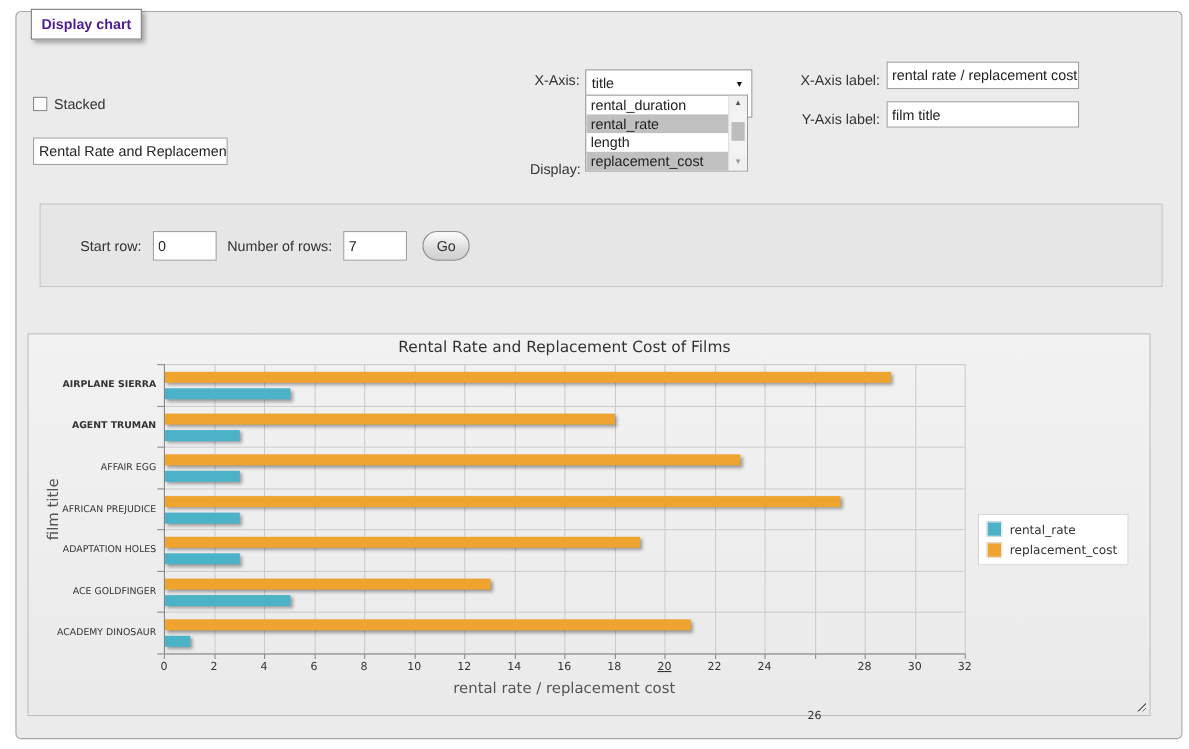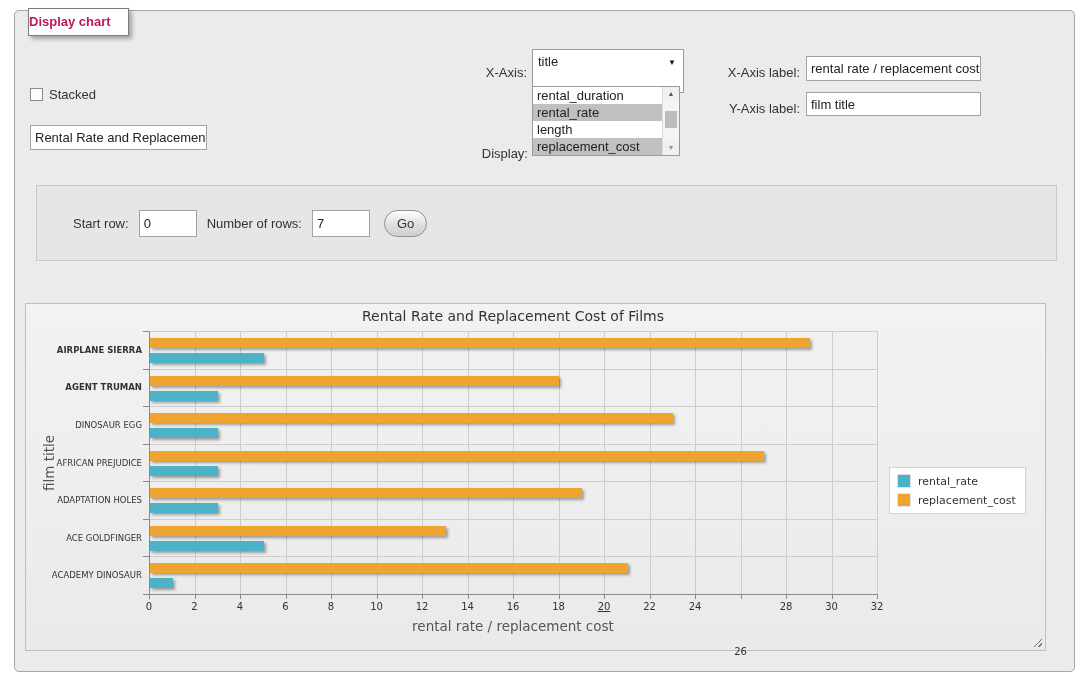--- a/index.html
+++ b/index.html
@@ -2,33 +2,33 @@
 <html><head>
 <meta charset="utf-8">
 <style>
   html,body{margin:0;padding:0;background:#fff;}
   .page{position:relative;width:1081px;height:681px;background:#fff;overflow:hidden;
         font-family:"Liberation Sans",sans-serif;color:#333;}
   .fieldset{position:absolute;left:14px;top:10px;width:1059px;height:660px;
             background:#ebebeb;border:1px solid #a6a6a6;border-radius:5px;}
   .legendbox{position:absolute;left:13px;top:-3px;width:99px;height:26px;background:#fff;
              border:1px solid #7d7d7d;box-shadow:3px 3px 4px rgba(0,0,0,.30);
-             font-size:13px;font-weight:bold;line-height:26px;z-index:5;color:#be185d;}
+             font-size:13px;font-weight:bold;line-height:26px;text-align:center;z-index:5;color:#4c1d95;}
   
   .radiorow{position:absolute;left:17px;top:45px;display:flex;align-items:center;gap:9px;font-size:13px;}
   .radiorow label{display:flex;align-items:center;gap:5px;cursor:default;}
   .radio{width:13px;height:13px;border:1px solid #858585;border-radius:50%;background:#fdfdfd;
          display:inline-flex;align-items:center;justify-content:center;box-sizing:border-box;}
   .radio.checked::after{content:'';width:5px;height:5px;border-radius:50%;background:#3b3b3b;}
   .checkrow{position:absolute;left:15px;top:76px;display:flex;align-items:center;gap:6px;font-size:13px;}
   .checkbox{width:13px;height:13px;border:1px solid #8a8a8a;background:#fdfdfd;box-sizing:border-box;}
   input.txt{position:absolute;border:1px solid #a2a2a2;background:#fff;font-family:"Liberation Sans",sans-serif;
             font-size:13px;color:#222;padding:0 0 0 4px;box-sizing:border-box;}
   .lbl{position:absolute;font-size:13px;color:#333;line-height:24px;text-align:right;}
-  .selectbox{position:absolute;left:517px;top:38px;width:152px;height:44px;border:1px solid #9a9a9a;
+  .selectbox{position:absolute;left:517px;top:52px;width:152px;height:44px;border:1px solid #9a9a9a;
              background:#fff;box-sizing:border-box;font-size:13px;line-height:24px;padding-left:5px;color:#222;}
   .selectbox .arrow{position:absolute;right:7px;top:9px;font-size:8px;color:#111;line-height:8px;}
   .listbox{position:absolute;left:517px;top:75px;width:148px;height:70px;border:1px solid #9a9a9a;
            background:#fff;box-sizing:border-box;overflow:hidden;font-size:13px;}
   .listbox .opts{position:absolute;left:0;top:0;right:16px;bottom:0;}
   .listbox .opt{height:17px;line-height:17px;padding-left:4px;color:#222;white-space:nowrap;}
   .listbox .opt.sel{background:#c0c0c0;}
   .sbar{position:absolute;right:0;top:0;width:16px;bottom:0;background:#f4f4f4;border-left:1px solid #dcdcdc;}
   .sbar .btn{position:absolute;left:0;width:16px;height:14px;background:#f0f0f0;color:#555;
              font-size:7px;text-align:center;line-height:14px;}
@@ -198,21 +198,21 @@
         <div class="gridh" style="left: 123px; top: 290px; width: 728px;"></div>
         <div class="tick" style="left: 117px; top: 290px; width: 6px; height: 1px;"></div>
         <div class="axis" style="left: 123px; top: 27px; width: 1px; height: 263px;"></div>
         <div class="axis" style="left: 123px; top: 290px; width: 728px; height: 1px;"></div>
         <div class="cat" style="top: 40.7857px; width: 122px; font-weight: bold;">AIRPLANE SIERRA</div>
         <div class="bar" style="left: 124px; top: 34px; width: 659.522px; background: rgb(238, 164, 46);"></div>
         <div class="bar" style="left: 124px; top: 49px; width: 113.522px; background: rgb(75, 178, 200);"></div>
         <div class="cat" style="top: 78.3571px; width: 122px; font-weight: bold;">AGENT TRUMAN</div>
         <div class="bar" style="left: 124px; top: 71.5714px; width: 409.272px; background: rgb(238, 164, 46);"></div>
         <div class="bar" style="left: 124px; top: 86.5714px; width: 68.0225px; background: rgb(75, 178, 200);"></div>
-        <div class="cat" style="top: 115.929px; width: 122px;">DINOSAUR EGG</div>
+        <div class="cat" style="top: 115.929px; width: 122px;">AFFAIR EGG</div>
         <div class="bar" style="left: 124px; top: 109.143px; width: 523.022px; background: rgb(238, 164, 46);"></div>
         <div class="bar" style="left: 124px; top: 124.143px; width: 68.0225px; background: rgb(75, 178, 200);"></div>
         <div class="cat" style="top: 153.5px; width: 122px;">AFRICAN PREJUDICE</div>
         <div class="bar" style="left: 124px; top: 146.714px; width: 614.022px; background: rgb(238, 164, 46);"></div>
         <div class="bar" style="left: 124px; top: 161.714px; width: 68.0225px; background: rgb(75, 178, 200);"></div>
         <div class="cat" style="top: 191.071px; width: 122px;">ADAPTATION HOLES</div>
         <div class="bar" style="left: 124px; top: 184.286px; width: 432.022px; background: rgb(238, 164, 46);"></div>
         <div class="bar" style="left: 124px; top: 199.286px; width: 68.0225px; background: rgb(75, 178, 200);"></div>
         <div class="cat" style="top: 228.643px; width: 122px;">ACE GOLDFINGER</div>
         <div class="bar" style="left: 124px; top: 221.857px; width: 295.522px; background: rgb(238, 164, 46);"></div>

